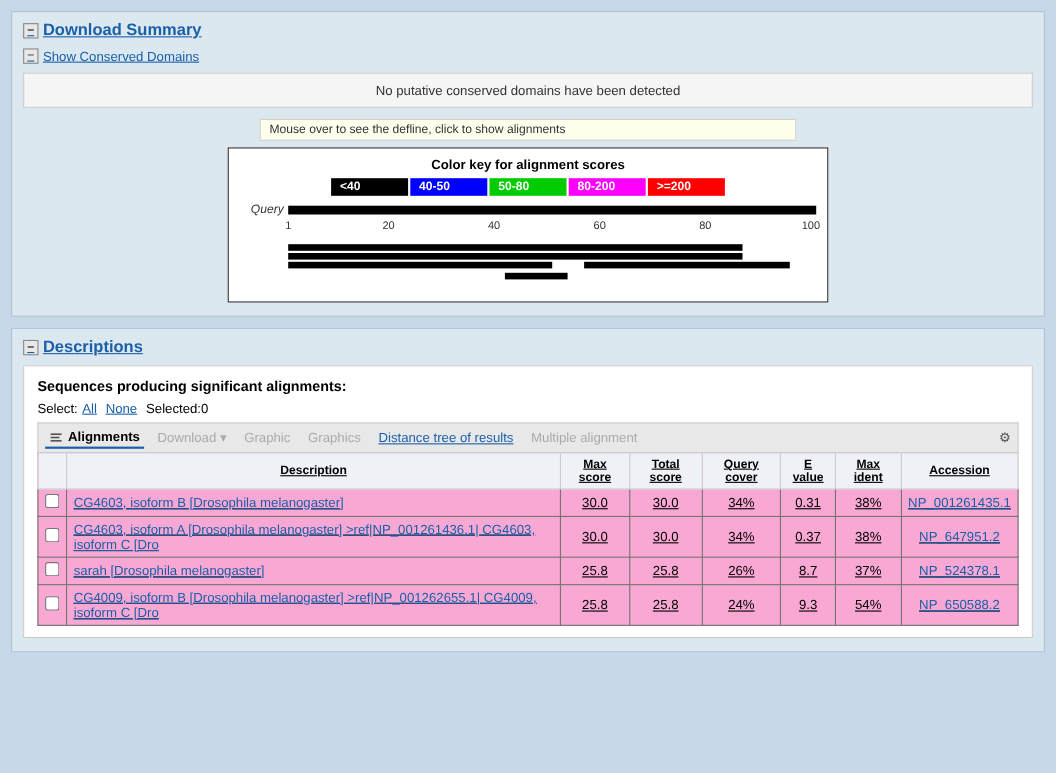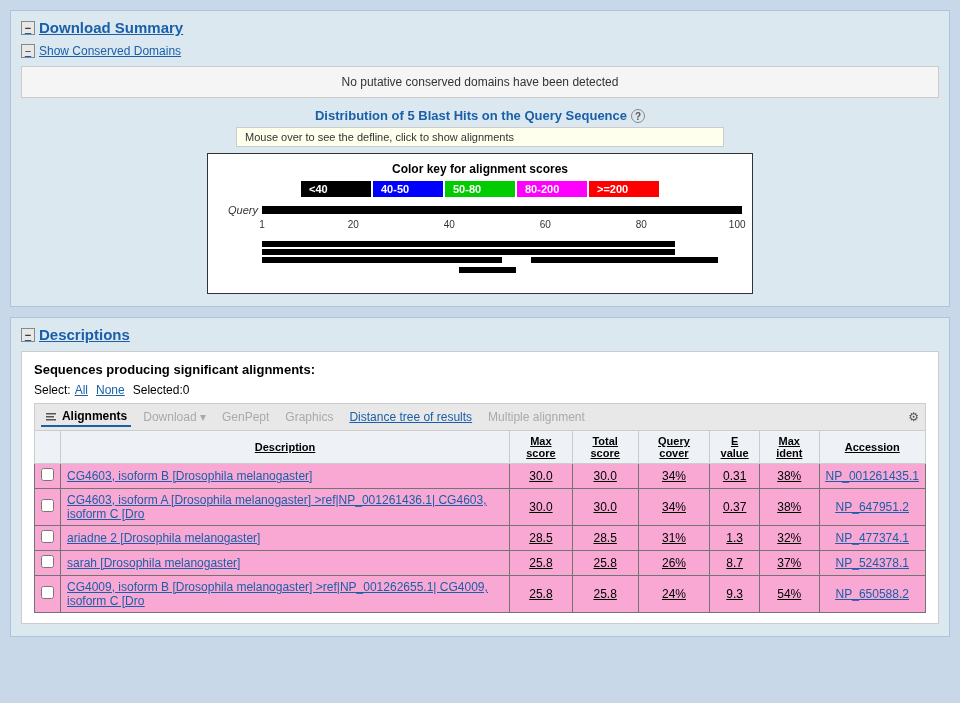--- a/index.html
+++ b/index.html
@@ -265,24 +265,20 @@
 
   <div class="show-conserved">
     <span class="collapse-btn">−</span>
     <span>Show Conserved Domains</span>
   </div>
 
   <div class="conserved-box">
     <span>No putative conserved domains have been detected</span>
   </div>
 
-  <div class="distribution-title">
-    <span>Distribution of 5 Blast Hits on the Query Sequence</span>
-    <span class="help-icon">?</span>
-  </div>
 
   <div class="query-info-box">
     <span>Mouse over to see the defline, click to show alignments</span>
   </div>
 
   <div class="blast-graphic">
     <div class="color-key-title">Color key for alignment scores</div>
     <div class="color-key-row">
       <div class="color-key-item" style="background:#000000;">&lt;40</div>
       <div class="color-key-item" style="background:#0000ff;">40-50</div>
@@ -345,21 +341,21 @@
             <rect x="1" y="2" width="10" height="1.5" fill="#555"></rect>
             <rect x="1" y="5" width="8" height="1.5" fill="#555"></rect>
             <rect x="1" y="8" width="10" height="1.5" fill="#555"></rect>
           </svg>
         <span>Alignments</span>
       </span>
       <span class="toolbar-item disabled">
         <span>Download</span>
         <span>▾</span>
       </span>
-      <span class="toolbar-item disabled">GenPept</span>
+      <span class="toolbar-item disabled">Graphic</span>
       <span class="toolbar-item disabled">Graphics</span>
       <span class="toolbar-item link">Distance tree of results</span>
       <span class="toolbar-item disabled">Multiple alignment</span>
       <span class="toolbar-gear">⚙</span>
     </div>
 
     <table class="results-table">
       <thead>
         <tr>
           <th class="checkbox-cell"></th>
@@ -415,36 +411,20 @@
     <td class="num-cell">38%</td>
     <td class="num-cell">
       <span class="acc-link">NP_647951.2</span>
     </td>
   </tr>
           <tr>
     <td class="checkbox-cell">
       <input type="checkbox" style="">
     </td>
     <td class="desc-cell">
-      <span class="desc-link">ariadne 2 [Drosophila melanogaster]</span>
-    </td>
-    <td class="num-cell">28.5</td>
-    <td class="num-cell">28.5</td>
-    <td class="num-cell">31%</td>
-    <td class="num-cell">1.3</td>
-    <td class="num-cell">32%</td>
-    <td class="num-cell">
-      <span class="acc-link">NP_477374.1</span>
-    </td>
-  </tr>
-          <tr>
-    <td class="checkbox-cell">
-      <input type="checkbox" style="">
-    </td>
-    <td class="desc-cell">
       <span class="desc-link">sarah [Drosophila melanogaster]</span>
     </td>
     <td class="num-cell">25.8</td>
     <td class="num-cell">25.8</td>
     <td class="num-cell">26%</td>
     <td class="num-cell">8.7</td>
     <td class="num-cell">37%</td>
     <td class="num-cell">
       <span class="acc-link">NP_524378.1</span>
     </td>

